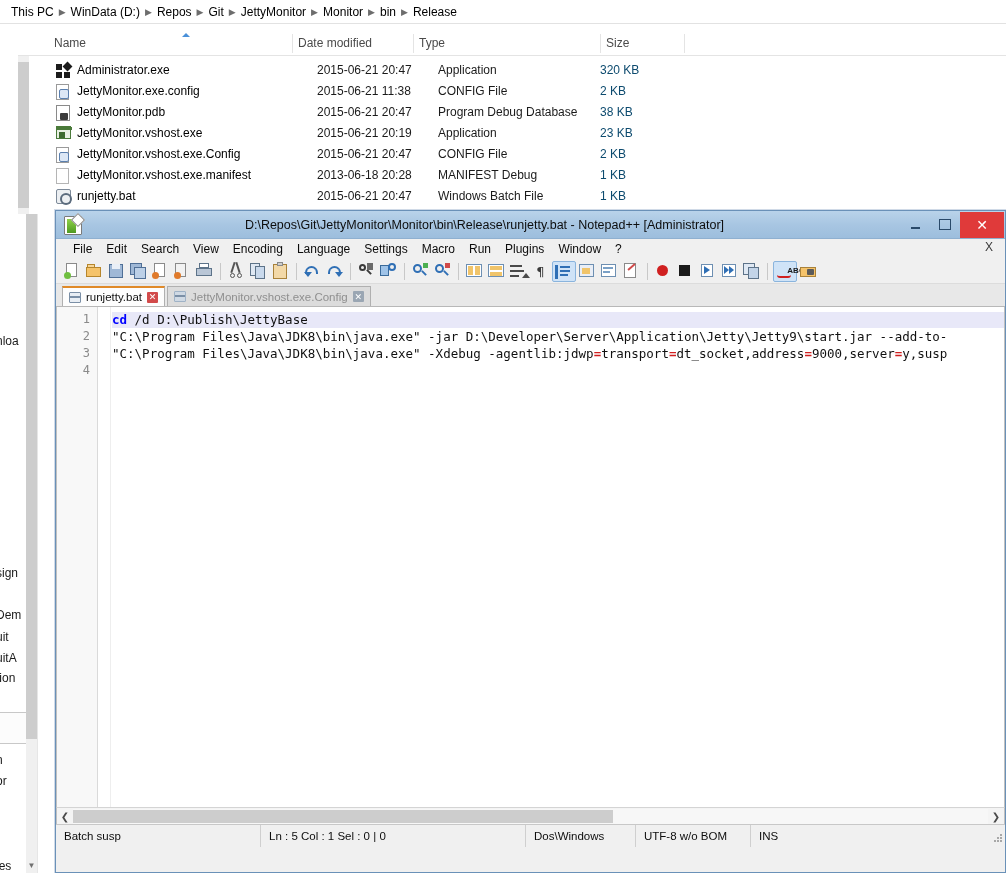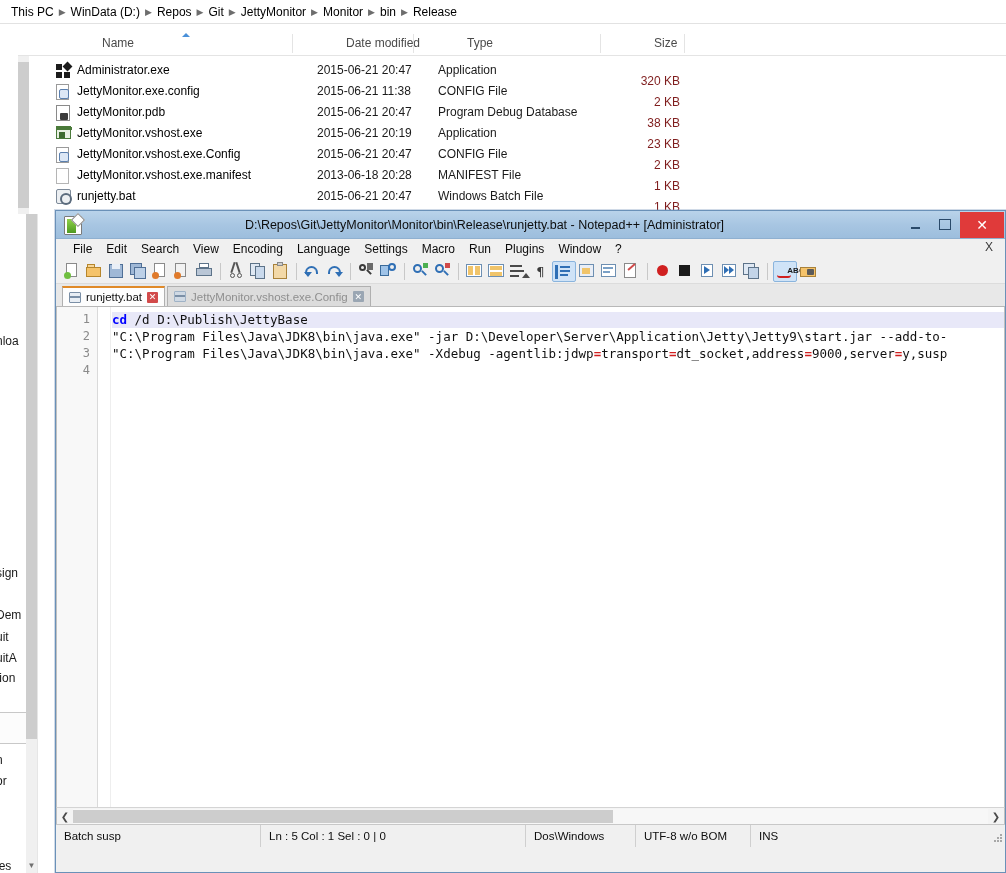--- a/index.html
+++ b/index.html
@@ -52,42 +52,42 @@
   .crumb { padding: 0 3px; white-space: nowrap; }
   .crumb-sep { color: #6d6d6d; font-size: 9px; padding: 0 2px; }
   .breadcrumb-rule {
     position: absolute; left: 0; top: 23px; width: 1006px; height: 1px; background: #e2e2e2;
   }
 
   .col-headers {
     position: absolute; left: 18px; top: 33px; width: 988px; height: 22px;
     font-size: 12px; color: #4a4a4a;
   }
-  .col-h { position: absolute; top: 3px; white-space: nowrap; margin-left: 48px; }
+  .col-h { position: absolute; top: 3px; white-space: nowrap; }
   .col-div { position: absolute; top: 1px; width: 1px; height: 19px; background: #e4e4e4; }
   .sort-caret {
     position: absolute; left: 164px; top: 0px;
     width: 0; height: 0;
     border-left: 4px solid transparent; border-right: 4px solid transparent;
     border-bottom: 4px solid #4a90d9;
   }
   .headers-rule { position: absolute; left: 18px; top: 55px; width: 988px; height: 1px; background: #e4e4e4; }
 
   .file-scroll {
     position: absolute; left: 18px; top: 56px; width: 11px; height: 158px; background: #f0f0f0;
   }
   .file-scroll-thumb { position: absolute; left: 0; top: 6px; width: 11px; height: 146px; background: #cdcdcd; }
 
   .file-list { position: absolute; left: 40px; top: 60px; width: 966px; }
   .file-row { position: relative; height: 21px; font-size: 12px; color: #000; }
   .f-icon { position: absolute; left: 16px; top: 3px; width: 16px; height: 16px; }
   .f-name { position: absolute; left: 37px; top: 3px; white-space: nowrap; }
   .f-date { position: absolute; left: 277px; top: 3px; color: #1a1a1a; white-space: nowrap; }
   .f-type { position: absolute; left: 398px; top: 3px; color: #1a1a1a; white-space: nowrap; }
-  .f-size { position: absolute; left: 560px; width: 80px; top: 14px; text-align: right; color: #7f1d1d; }
+  .f-size { position: absolute; left: 560px; width: 80px; top: 3px; color: #0c4a6e; }
 
   
   .ico-app4 { position: relative; }
   .ico-app4 i { position: absolute; width: 6px; height: 6px; background: #1c1c1c; }
   .ico-app4 i:nth-child(1){left:0;top:1px;}
   .ico-app4 i:nth-child(2){left:8px;top:0;transform:rotate(45deg);width:7px;height:7px;}
   .ico-app4 i:nth-child(3){left:0;top:9px;}
   .ico-app4 i:nth-child(4){left:8px;top:9px;}
   .ico-page {
     width: 13px; height: 16px; background: #fff; border: 1px solid #9a9a9a;
@@ -359,21 +359,21 @@
           <div class="f-date">2015-06-21 20:47</div>
           <div class="f-type">CONFIG File</div>
           <div class="f-size">2 KB</div>
         </div>
         <div class="file-row">
           <div class="f-icon">
             <div class="ico-blank"></div>
           </div>
           <div class="f-name">JettyMonitor.vshost.exe.manifest</div>
           <div class="f-date">2013-06-18 20:28</div>
-          <div class="f-type">MANIFEST File</div>
+          <div class="f-type">MANIFEST Debug</div>
           <div class="f-size">1 KB</div>
         </div>
         <div class="file-row">
           <div class="f-icon">
             <div class="ico-bat"></div>
           </div>
           <div class="f-name">runjetty.bat</div>
           <div class="f-date">2015-06-21 20:47</div>
           <div class="f-type">Windows Batch File</div>
           <div class="f-size">1 KB</div>

